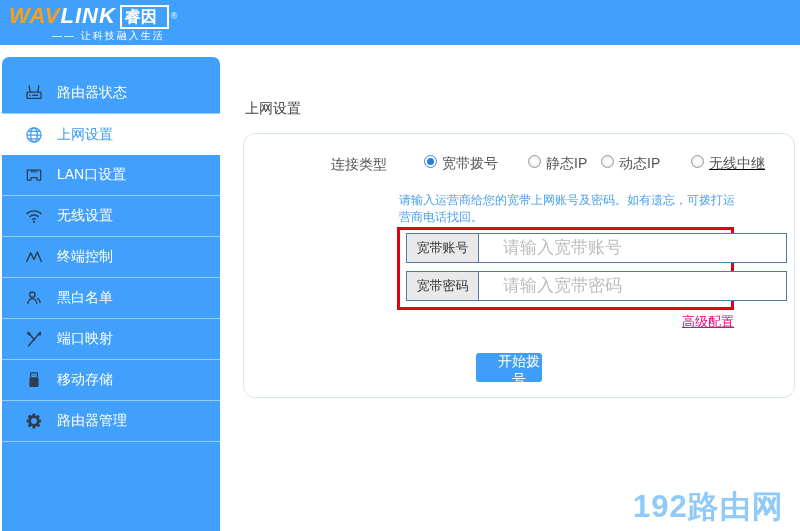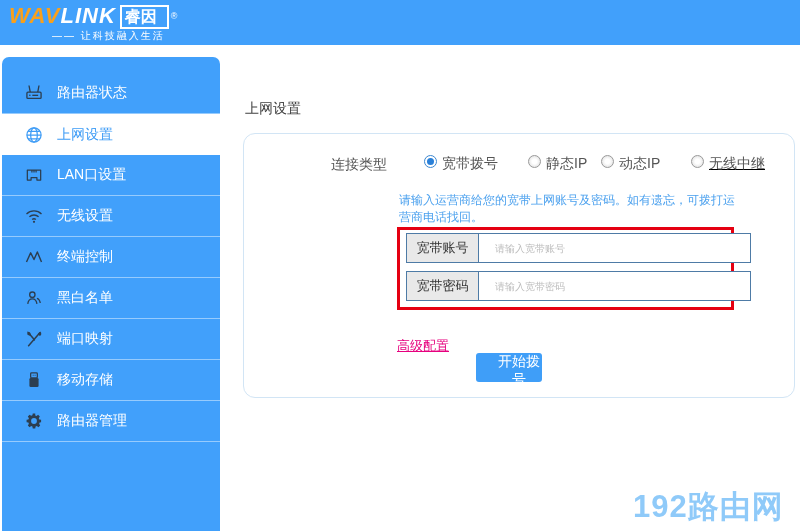--- a/index.html
+++ b/index.html
@@ -28,26 +28,26 @@
   .panel { position:absolute; left:243px; top:133px; width:552px; height:265px; border:1px solid #d2e5f5; border-radius:12px; background:#ffffff; }
   .conn-label { position:absolute; left:87px; top:22px; font-size:14px; color:#555555; }
   .radio-opt { position:absolute; top:21px; display:flex; cursor:pointer; }
   .radio-opt .dot { width:13px; height:13px; border-radius:50%; border:1px solid #9a9a9a; background:radial-gradient(#ffffff 30%, #d8d8d8); position:relative; margin-right:5px; flex:none; }
   .radio-opt.sel .dot { border-color:#3c87d0; background:#ffffff; }
   .radio-opt.sel .dot::after { content:""; position:absolute; left:2px; top:2px; right:2px; bottom:2px; border-radius:50%; background:#2a80d8; }
   .radio-opt .rlabel { font-size:14px; color:#555555; }
   .help-text { position:absolute; left:155px; top:58px; font-size:12px; line-height:17px; color:#4aa0ee; }
   .help-text span { display:block; }
   .red-box { position:absolute; left:153px; top:93px; width:337px; height:83px; border:3px solid #e50011; }
-  .input-row { position:absolute; left:6px; width:345px; height:30px; border:1px solid #4e7ba6; display:flex; background:#ffffff; }
+  .input-row { position:absolute; left:6px; width:381px; height:30px; border:1px solid #4e7ba6; display:flex; background:#ffffff; }
   .input-row .flabel { width:72px; background:#e9e9e9; border-right:1px solid #4e7ba6; color:#333333; font-size:13px; display:flex; align-items:center; justify-content:center; flex:none; }
-  .input-row input { flex:1; border:none; outline:none; padding:0 16px; font-size:10px; color:#333; font-family:inherit; background:transparent; }
+  .input-row input { flex:1; border:none; outline:none; padding:0 24px; font-size:17px; color:#333; font-family:inherit; background:transparent; }
   .input-row input::placeholder { color:#bdbdbd; opacity:1; }
   .row1 { top:3px; } .row2 { top:41px; }
-  .adv-link-wrap { position:absolute; left:153px; top:178px; width:337px; text-align:left;margin-top:24px; }
+  .adv-link-wrap { position:absolute; left:153px; top:178px; width:337px; text-align:right; }
   .adv-link { color:#e6007e; font-size:13px; text-decoration:underline; cursor:pointer; }
   .dial-btn { position:absolute; left:232px; top:219px; width:66px; height:29px; background:#3f9ef8; color:#ffffff; font-size:14px; border:none; border-radius:3px; cursor:pointer; font-family:inherit;padding-left:20px; }
   
   .watermark { position:absolute; left:633px; top:486px; font-size:31px; font-weight:bold; color:#8fcaf9; letter-spacing:1px; }
 </style>
 </head>
 <body>
 
 <div class="header">
   <div class="logo-row">

